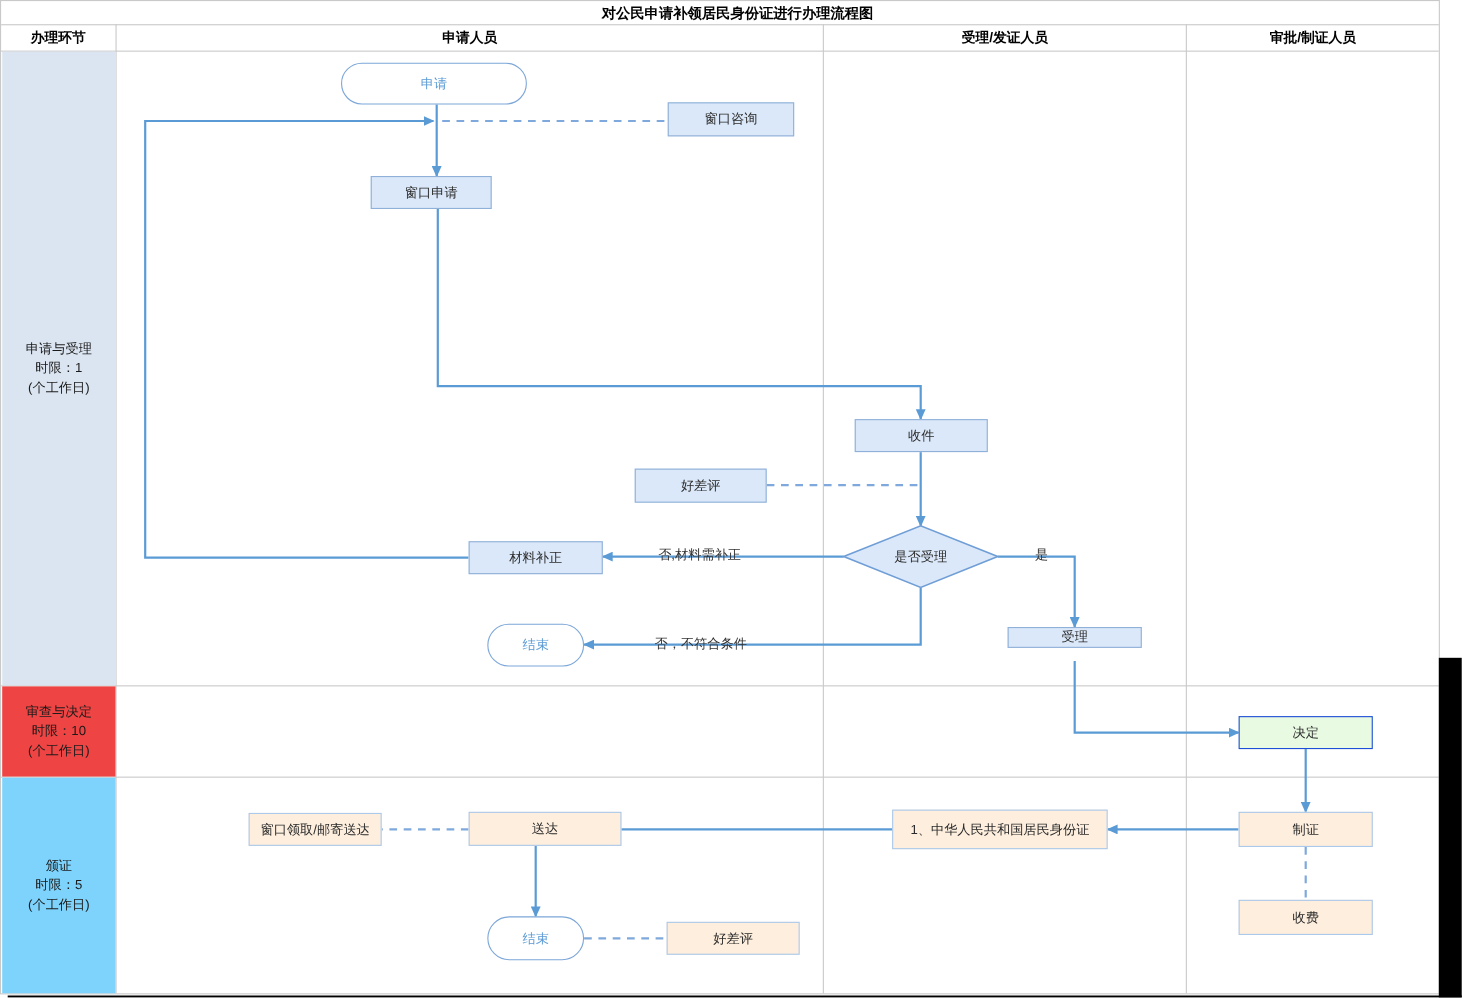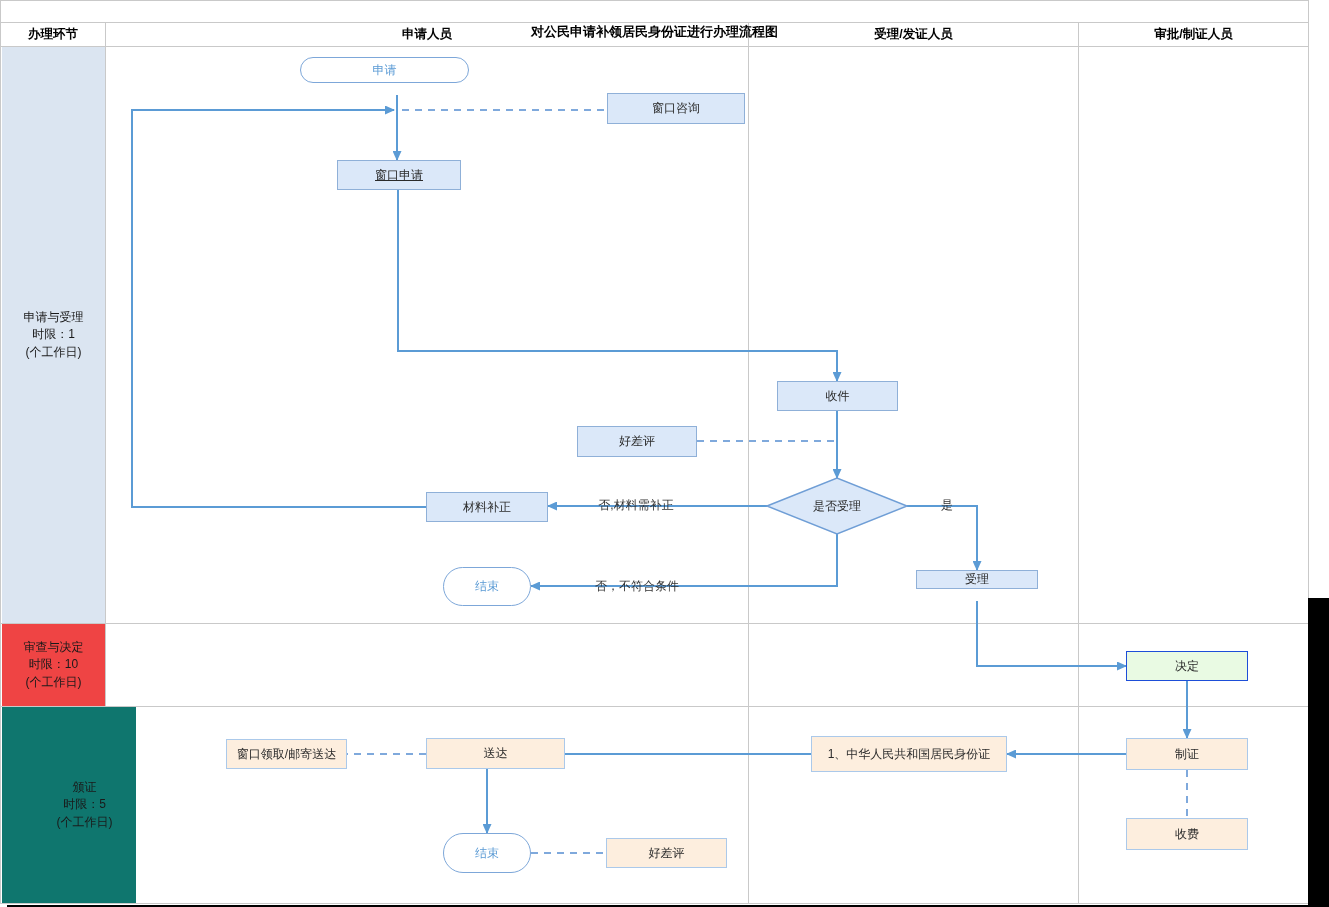--- a/index.html
+++ b/index.html
@@ -2,22 +2,22 @@
 <html><head>
 <meta charset="utf-8">
 <style>
   html,body{margin:0;padding:0;background:#ffffff;}
   .stage{position:relative;width:1329px;height:907px;background:#ffffff;overflow:hidden;
          font-family:"Liberation Sans","DejaVu Sans",sans-serif;}
   .black-patch{position:absolute;background:#000;}
   .sheet{position:absolute;left:0;top:1;width:1307px;height:902px;border:1px solid #c9c9c9;background:#fff;}
   .hline{position:absolute;left:0;width:1307px;height:1px;background:#c9c9c9;}
   .vline{position:absolute;width:1px;background:#c9c9c9;}
-  .title-row{position:absolute;left:0;top:0;width:1307px;height:21px;display:flex;align-items:center;justify-content:center;
-             font-size:13px;font-weight:bold;color:#000;margin-top:20px;}
+  .title-row{position:absolute;left:16px;top:0;width:1307px;height:21px;display:flex;align-items:center;justify-content:center;
+             font-size:13px;font-weight:bold;color:#000;}
   .head-cell{position:absolute;top:21px;height:24px;display:flex;align-items:center;justify-content:center;
              font-size:12.5px;font-weight:bold;color:#000;}
   .lane-cell{position:absolute;left:1px;width:103px;display:flex;align-items:center;justify-content:center;
              text-align:center;font-size:12px;color:#1a1a1a;white-space:pre-line;line-height:1.45;}
   #edge-layer{position:absolute;left:0;top:0;width:1329px;height:907px;pointer-events:none;}
   .node{position:absolute;box-sizing:border-box;display:flex;align-items:center;justify-content:center;
         font-size:12px;color:#2b2b2b;text-align:center;line-height:1.2;}
   .style-blue{background:#dbe8f9;border:1px solid #8fb0d8;}
   .style-green{background:#e9fae3;border:1px solid #1d4ed8;}
   .style-orange{background:#fdeede;border:1px solid #abc9ea;}
@@ -46,21 +46,21 @@
     <div class="head-cell" style="left:748px;width:329px;">受理/发证人员</div>
     <div class="head-cell" style="left:105px;width:642px;">申请人员</div>
     <div class="head-cell" style="left:1078px;width:229px;">审批/制证人员</div>
 
     <div class="lane-cell" style="top:46px;height:576px;background:#dbe5f1;">申请与受理
 时限：1
 (个工作日)</div>
     <div class="lane-cell" style="top:623px;height:82px;background:#ef4444;">审查与决定
 时限：10
 (个工作日)</div>
-    <div class="lane-cell" style="top:706px;height:196px;background:#0f766e;padding-left:31px;">颁证
+    <div class="lane-cell" style="top:706px;height:196px;background:#7dd3fc;">颁证
 时限：5
 (个工作日)</div>
   </div>
 
   <svg id="edge-layer">
     <defs>
       <marker id="arrow" markerWidth="10" markerHeight="9" refX="9" refY="4.5" orient="auto" markerUnits="userSpaceOnUse">
         <path d="M0,0 L10,4.5 L0,9 z" fill="#5b9bd5"></path>
       </marker>
     </defs>
@@ -81,23 +81,23 @@
       <polyline points="487,769 487,833" fill="none" stroke="#5b9bd5" stroke-width="2" marker-end="url(#arrow)"></polyline>
       <polyline points="531,853 606,853" fill="none" stroke="#7fa9dc" stroke-width="2" stroke-dasharray="7,6"></polyline>
       <polyline points="1187,770 1187,818" fill="none" stroke="#7fa9dc" stroke-width="2" stroke-dasharray="7,6"></polyline>
       <polygon points="767,506 837,478 907,506 837,534" fill="#dbe8f9" stroke="#6f9ed6" stroke-width="1.5"></polygon>
     </svg>
 
   <div id="node-layer">
       <div class="edge-label" style="left: 636px; top: 505px;">否,材料需补正</div>
       <div class="edge-label" style="left: 637px; top: 586px;">否，不符合条件</div>
       <div class="edge-label" style="left: 947px; top: 505px;">是</div>
-      <div class="node style-terminator" style="left: 300px; top: 57px; width: 169px; height: 26px; border-radius: 19px;">申请</div>
-      <div class="node style-blue" style="left: 607px; top: 93px; width: 138px; height: 31px;">窗口咨询</div>
-      <div class="node style-blue" style="left: 337px; top: 160px; width: 124px; height: 30px; text-decoration: underline;">窗口申请</div>
+      <div class="node style-terminator" style="left: 310px; top: 57px; width: 169px; height: 38px; border-radius: 19px;">申请</div>
+      <div class="node style-blue" style="left: 607px; top: 93px; width: 115px; height: 31px;">窗口咨询</div>
+      <div class="node style-blue" style="left: 337px; top: 160px; width: 110px; height: 30px;">窗口申请</div>
       <div class="node style-blue" style="left: 777px; top: 381px; width: 121px; height: 30px;">收件</div>
       <div class="node style-blue" style="left: 577px; top: 426px; width: 120px; height: 31px;">好差评</div>
       <div class="node style-decision" style="left: 767px; top: 478px; width: 140px; height: 56px;">是否受理</div>
       <div class="node style-blue" style="left: 426px; top: 492px; width: 122px; height: 30px;">材料补正</div>
       <div class="node style-terminator" style="left: 443px; top: 567px; width: 88px; height: 39px; border-radius: 19.5px;">结束</div>
       <div class="node style-blue" style="left: 916px; top: 570px; width: 122px; height: 19px;">受理</div>
       <div class="node style-green" style="left: 1126px; top: 651px; width: 122px; height: 30px;">决定</div>
       <div class="node style-orange" style="left: 1126px; top: 738px; width: 122px; height: 32px;">制证</div>
       <div class="node style-orange" style="left: 811px; top: 736px; width: 196px; height: 36px;">1、中华人民共和国居民身份证</div>
       <div class="node style-orange" style="left: 426px; top: 738px; width: 139px; height: 31px;">送达</div>

